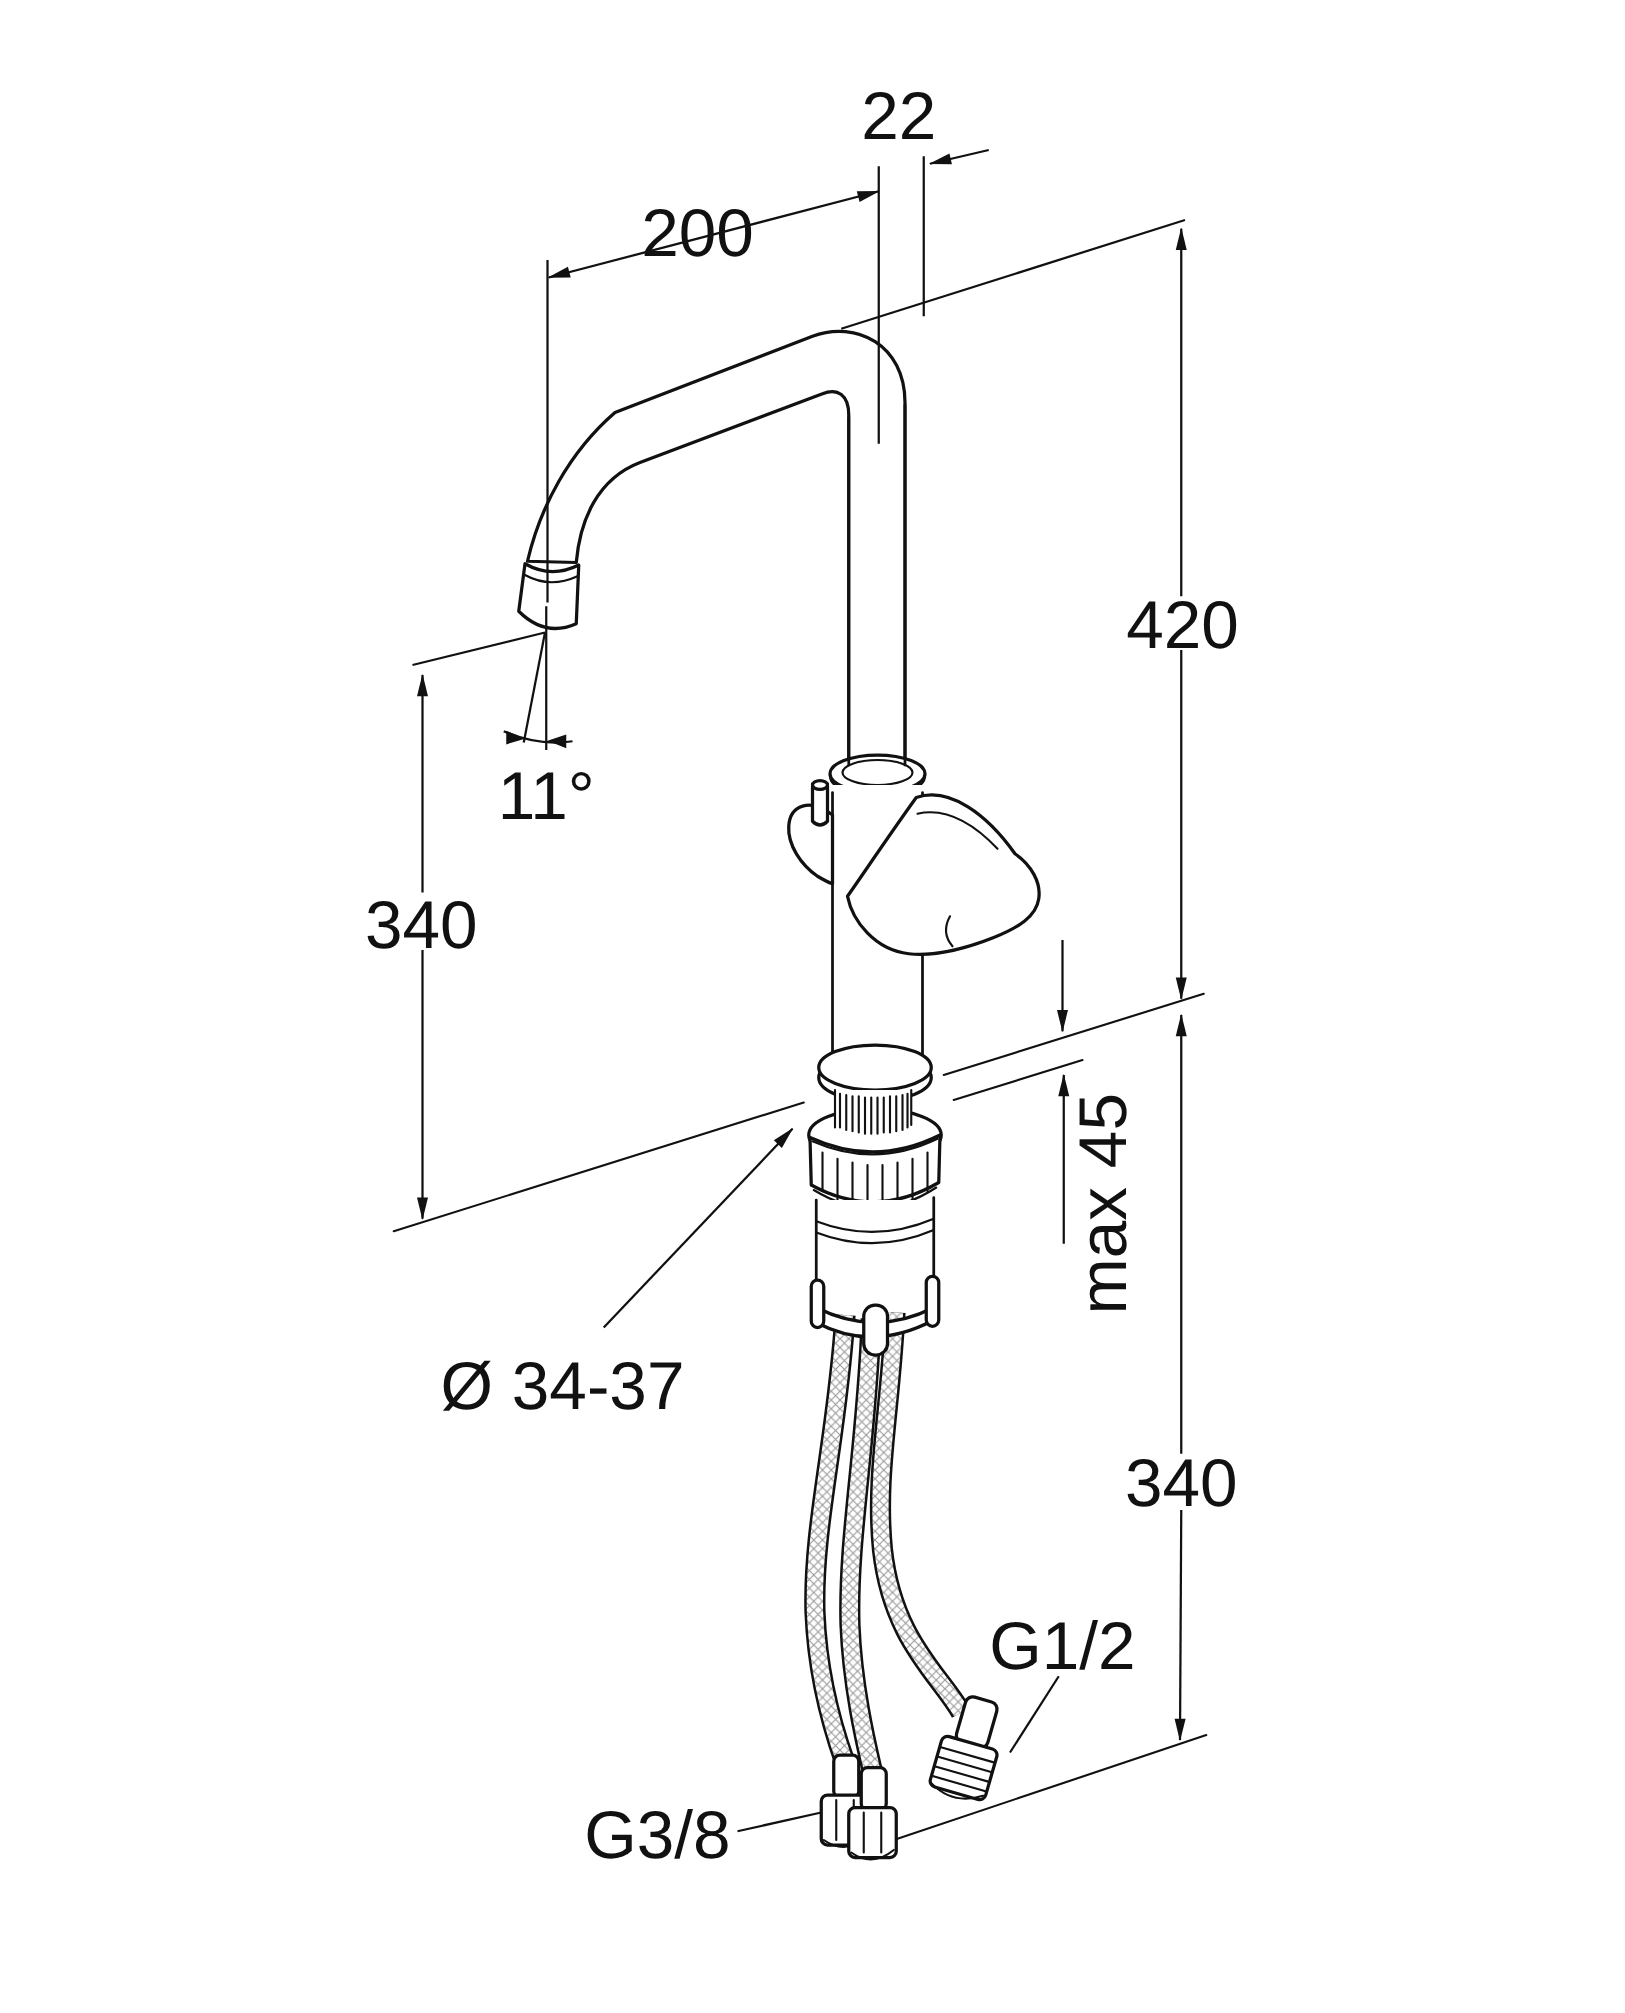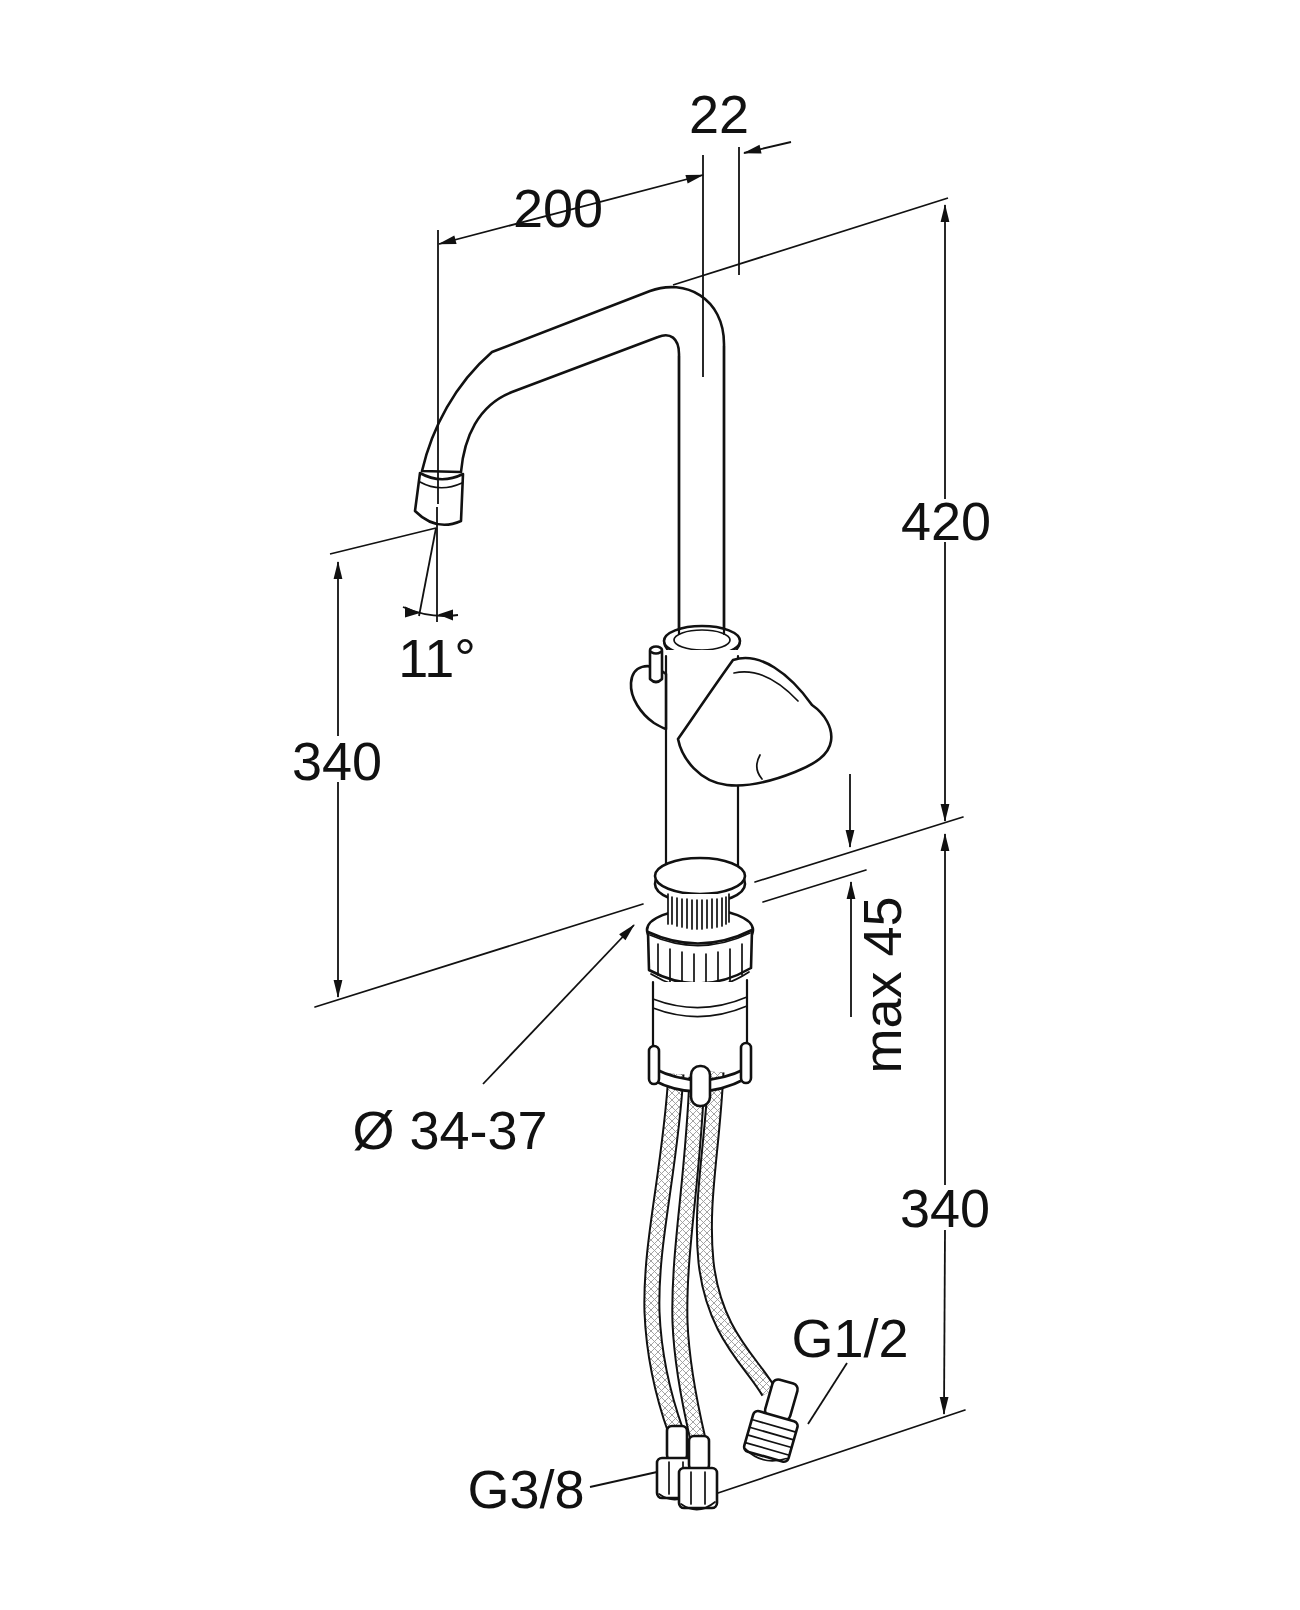--- a/index.html
+++ b/index.html
@@ -1,17 +1,17 @@
 <!DOCTYPE html>
 <html><head>
 <meta charset="utf-8">
 <style>
   html,body{margin:0;padding:0;background:#ffffff;}
   .stage{position:relative;width:1300px;height:1507px;background:#fff;overflow:hidden;
-         font-family:"Liberation Sans", sans-serif;margin-top:22px;}
+         font-family:"Liberation Sans", sans-serif;}
   svg{display:block}
   .dimtext{font-family:"Liberation Sans", sans-serif;font-size:54px;fill:#111;}
   .outline{fill:#fff;stroke:#111;stroke-width:2.6;stroke-linejoin:round;stroke-linecap:round;}
   .thin{fill:none;stroke:#111;stroke-width:1.7;stroke-linecap:round;}
   .part{fill:none;stroke:#111;stroke-width:2.2;stroke-linecap:round;}
   .dim{fill:none;stroke:#111;stroke-width:1.8;stroke-linecap:butt;}
 </style>
 </head>
 <body>
 

